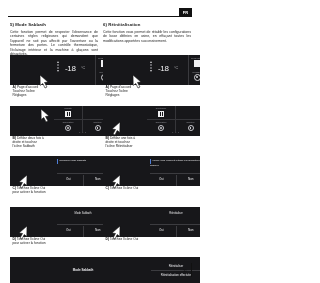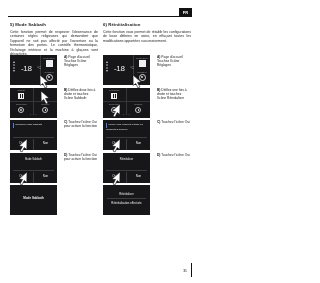--- a/index.html
+++ b/index.html
@@ -40,22 +40,22 @@
   }
 
   
   .steps{position:absolute;top:55px;width:88px;}
   .steps.left{left:10px;}
   .steps.right{left:103px;}
   .step{position:relative;margin-bottom:2.5px;}
   .step-fig{
     position:relative;
     background:#17171a;
-    width:47px;height:30px;
-    display:inline-block;vertical-align:top;
+    width:58px;height:30px;
+    display:inline-block;vertical-align:top;padding-left:44px;
   }
   .step-cap{
     display:inline-block;vertical-align:top;
     width:34px;margin-left:2.5px;
     font-size:3.3px;line-height:4.2px;color:#222;
   }
   .step-cap b{font-weight:bold;}
 
   
   .fig-home{position:relative;width:100%;height:100%;}

